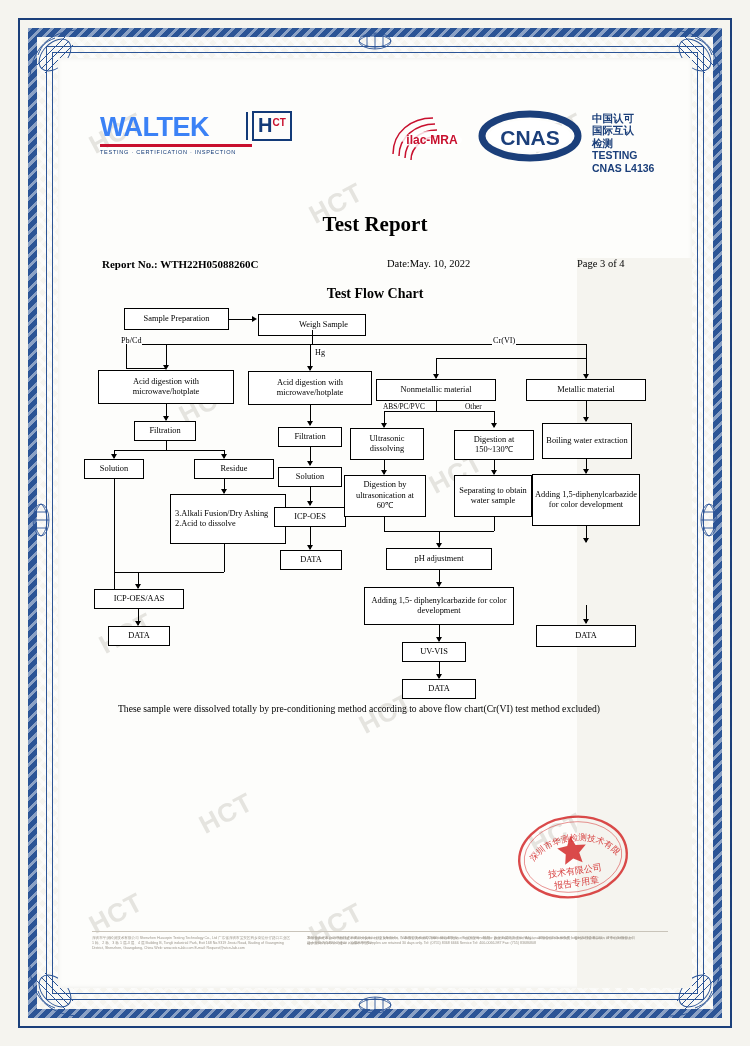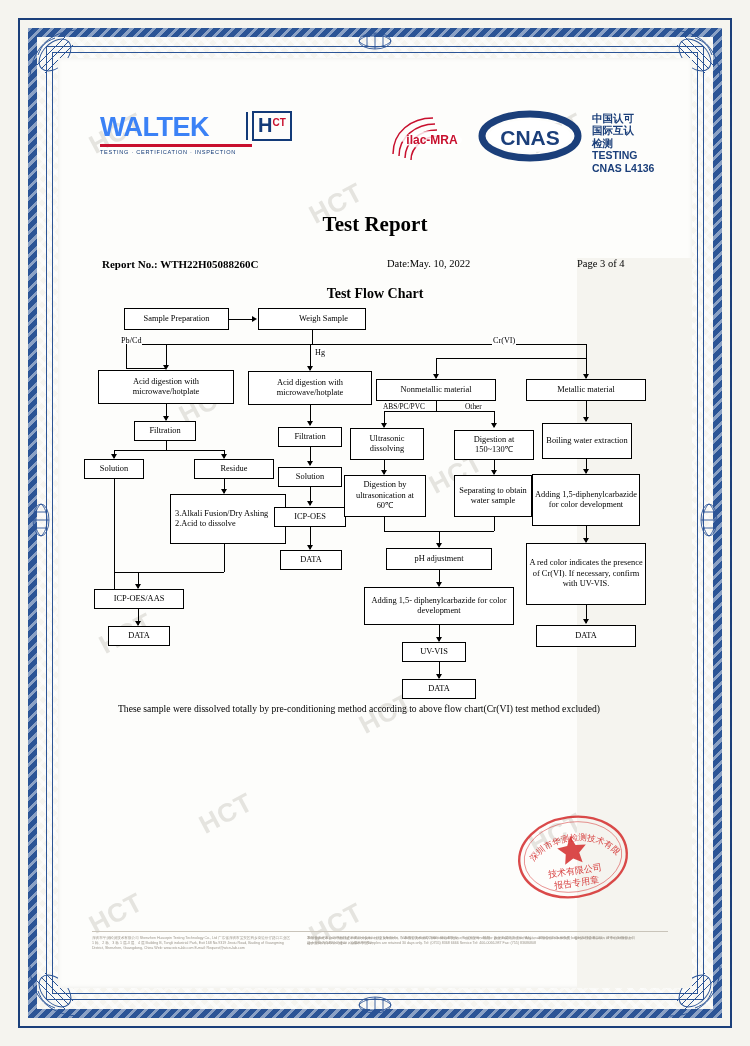--- a/index.html
+++ b/index.html
@@ -308,21 +308,21 @@
     <div class="meta">
       <span class="rep">Report No.: WTH22H05088260C</span>
       <span class="date">Date:May. 10, 2022</span>
       <span class="page">Page 3 of 4</span>
     </div>
     <div class="flowtitle">Test Flow Chart</div>
 
     <div class="flow">
 
       <div class="node" style="left:66px;top:250px;width:105px;height:22px;">Sample Preparation</div>
-      <div class="node" style="left:200px;top:250px;width:108px;height:22px;padding-left:25px;">Weigh Sample</div>
+      <div class="node" style="left:200px;top:256px;width:108px;height:22px;padding-left:25px;">Weigh Sample</div>
       <div class="ln hln" style="left:171px;top:261px;width:24px;"></div>
       <div class="arrowr" style="left:194px;top:258px;"></div>
 
       <div class="ln vln" style="left:254px;top:272px;height:14px;"></div>
       <div class="ln hln" style="left:68px;top:286px;width:460px;"></div>
 
       <div class="lbl" style="left:62px;top:278px;">Pb/Cd</div>
       <div class="ln vln" style="left:68px;top:286px;height:24px;"></div>
       <div class="ln hln" style="left:68px;top:310px;width:40px;"></div>
       <div class="ln vln" style="left:108px;top:286px;height:24px;"></div>
@@ -432,21 +432,20 @@
       <div class="ln vln" style="left:528px;top:343px;height:20px;"></div>
       <div class="arrow" style="left:525px;top:359px;"></div>
       <div class="node" style="left:484px;top:365px;width:90px;height:36px;">Boiling water extraction</div>
 
       <div class="ln vln" style="left:528px;top:401px;height:14px;"></div>
       <div class="arrow" style="left:525px;top:411px;"></div>
       <div class="node" style="left:474px;top:416px;width:108px;height:52px;">Adding 1,5-diphenylcarbazide for color development</div>
 
       <div class="ln vln" style="left:528px;top:468px;height:16px;"></div>
       <div class="arrow" style="left:525px;top:480px;"></div>
-      <div class="node" style="left:468px;top:485px;width:120px;height:62px;">A red color indicates the presence of Cr(VI). If necessary, confirm with UV-VIS.</div>
 
       <div class="ln vln" style="left:528px;top:547px;height:18px;"></div>
       <div class="arrow" style="left:525px;top:561px;"></div>
       <div class="node" style="left:478px;top:567px;width:100px;height:22px;">DATA</div>
 
     </div>
 
     <div class="note" style="left:60px;top:644px;width:510px;">These sample were dissolved totally by pre-conditioning method according to above flow chart(Cr(VI) test method excluded)</div>
 
     <div class="stamp">

